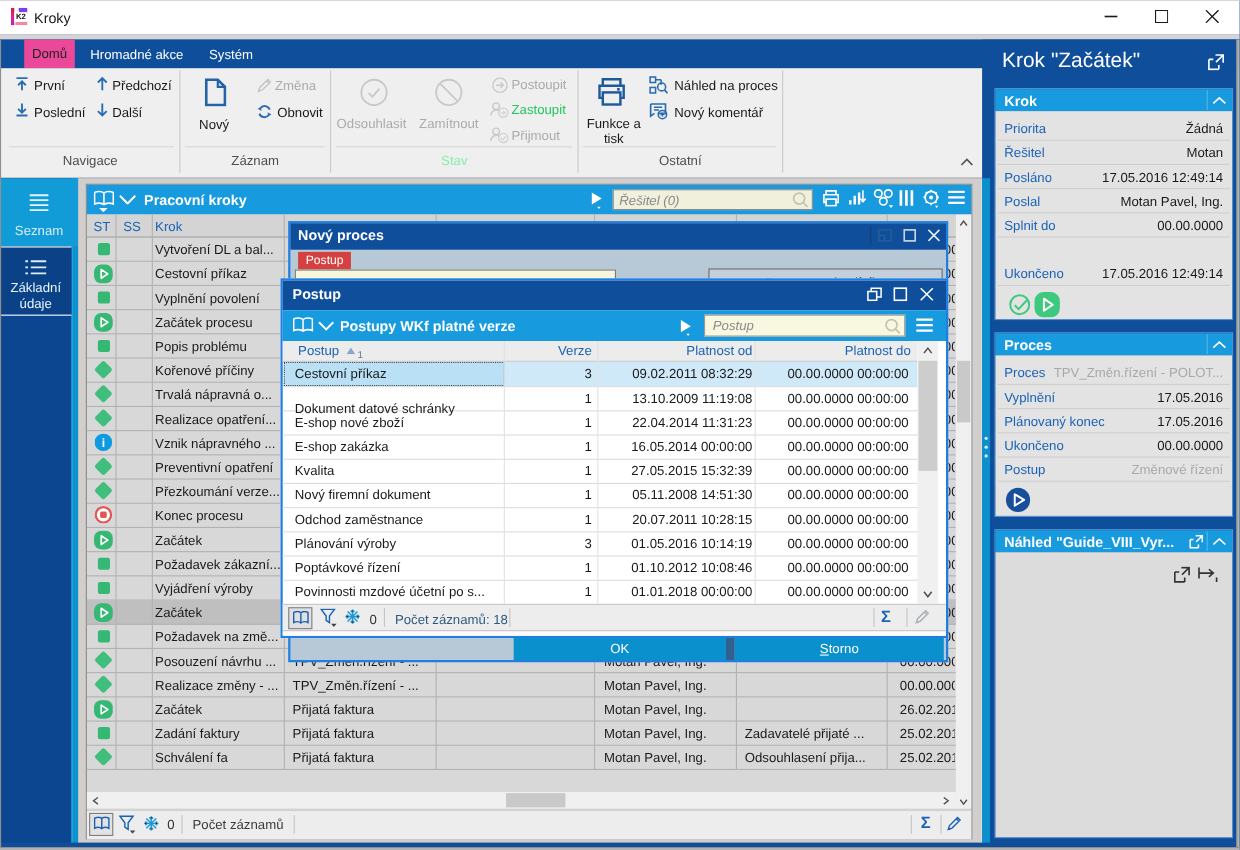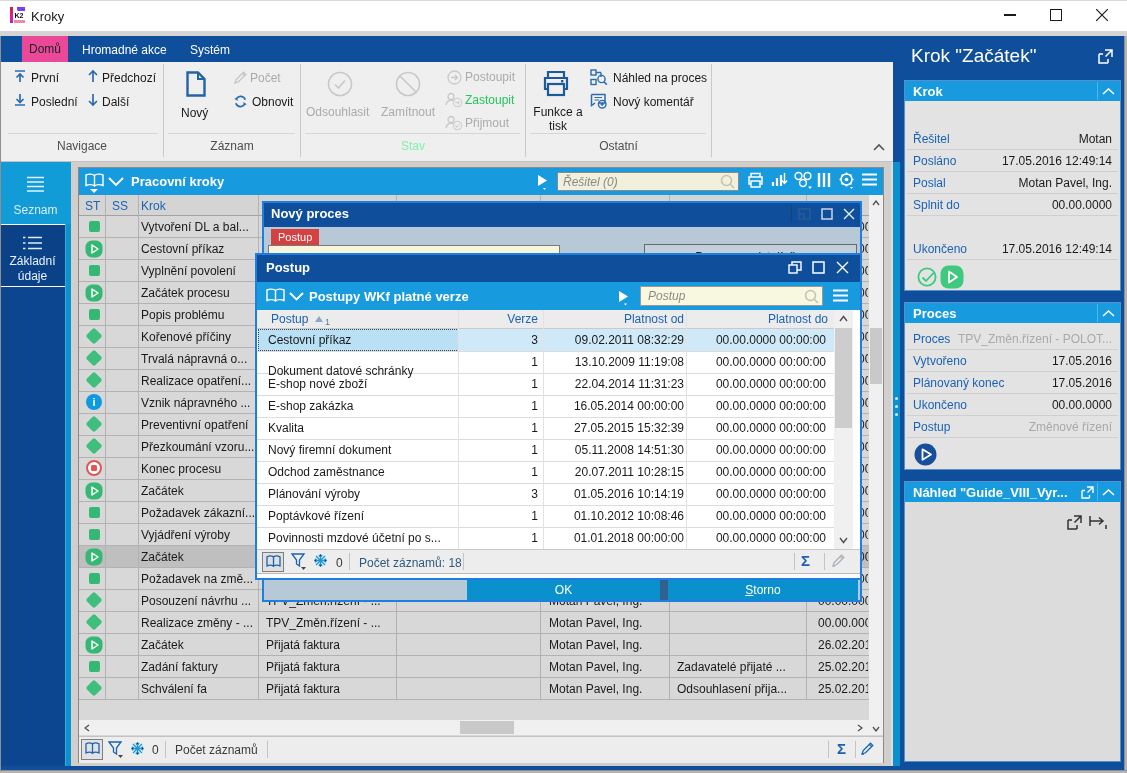--- a/index.html
+++ b/index.html
@@ -76,21 +76,21 @@
 <div class="a" style="left:102px;top:95px">Další</div>
 
 <svg class="a" style="left:186px;top:71px" width="20" height="26">
     <path d="M1.5 1.5 H12 L18.5 8 V24.5 H1.5 Z" fill="none" stroke="#2463a5" stroke-width="2.4"></path>
     <path d="M12 1.5 V8 H18.5" fill="none" stroke="#2463a5" stroke-width="2"></path>
   </svg>
 <div class="a" style="left:181px;top:106px">Nový</div>
 <svg class="a" style="left:233px;top:70px" width="15" height="15">
     <path d="M2 13 L3.2 9.5 L10.5 2.2 L12.8 4.5 L5.5 11.8 Z M9.3 3.4 L11.6 5.7" fill="none" stroke="#c4c4c4" stroke-width="1.3"></path>
   </svg>
-<div class="a" style="left:250px;top:71px;color:#aaa">Počet</div>
+<div class="a" style="left:250px;top:71px;color:#aaa">Změna</div>
 <svg class="a" style="left:233px;top:94px" width="15" height="15">
     <path d="M2.8 9.3 A4.9 4.9 0 0 0 11.5 10.4 M12.2 5.7 A4.9 4.9 0 0 0 3.5 4.6" fill="none" stroke="#2a6cb0" stroke-width="1.7"></path>
     <path d="M1.2 4.8 L4.1 3.6 L4.8 6.9 Z M13.8 10.2 L10.9 11.4 L10.2 8.1 Z" fill="#2a6cb0"></path>
   </svg>
 <div class="a" style="left:252px;top:95px">Obnovit</div>
 
 <svg class="a" style="left:327px;top:71px" width="26" height="26">
     <circle cx="13" cy="13" r="11.5" fill="none" stroke="#c8c8c8" stroke-width="1.6"></circle>
     <path d="M8 13.5 L11.5 17 L18 9.5" fill="none" stroke="#c8c8c8" stroke-width="1.6"></path>
   </svg>
@@ -158,20 +158,24 @@
   </svg>
 
 <div class="a" style="left:904px;top:80px;width:217px;height:211px;border:1px solid #5590cc;box-sizing:border-box">
  <div class="a" style="left:0;top:0;width:215px;height:20px;background:#189ade"></div>
  <div class="a wt bold" style="left:8px;top:3px;font-size:13px">Krok</div>
  <div class="a" style="left:192px;top:1px;width:1px;height:18px;background:#4fb6e8"></div>
  <svg class="a" style="left:197px;top:7px" width="13" height="7">
       <path d="M1 6 L6.5 1 L12 6" fill="none" stroke="#fff" stroke-width="1.5"></path>
     </svg>
  <div class="a" style="left:0;top:20px;width:215px;height:189px;background:#e3e3e3"></div>
+ <div class="a" style="left:2px;top:25px;width:211px;height:22px;line-height:22px;border-bottom:1px solid #cfcfcf;box-sizing:border-box">
+      <span class="a ell" style="left:6px;color:#1b62b5">Priorita</span>
+      <span class="a ell" style="right:6px;text-align:right;color:#1a1a1a;max-width:160px">Žádná</span>
+    </div>
  <div class="a" style="left:2px;top:47px;width:211px;height:22px;line-height:22px;border-bottom:1px solid #cfcfcf;box-sizing:border-box">
       <span class="a ell" style="left:6px;color:#1b62b5">Řešitel</span>
       <span class="a ell" style="right:6px;text-align:right;color:#1a1a1a;max-width:160px">Motan</span>
     </div>
  <div class="a" style="left:2px;top:69px;width:211px;height:22px;line-height:22px;border-bottom:1px solid #cfcfcf;box-sizing:border-box">
       <span class="a ell" style="left:6px;color:#1b62b5">Posláno</span>
       <span class="a ell" style="right:6px;text-align:right;color:#1a1a1a;max-width:160px">17.05.2016 12:49:14</span>
     </div>
  <div class="a" style="left:2px;top:91px;width:211px;height:22px;line-height:22px;border-bottom:1px solid #cfcfcf;box-sizing:border-box">
       <span class="a ell" style="left:6px;color:#1b62b5">Poslal</span>
@@ -201,21 +205,21 @@
  <div class="a" style="left:192px;top:1px;width:1px;height:18px;background:#4fb6e8"></div>
  <svg class="a" style="left:197px;top:7px" width="13" height="7">
       <path d="M1 6 L6.5 1 L12 6" fill="none" stroke="#fff" stroke-width="1.5"></path>
     </svg>
  <div class="a" style="left:0;top:20px;width:215px;height:146px;background:#e3e3e3"></div>
  <div class="a" style="left:2px;top:25px;width:211px;height:22px;line-height:22px;border-bottom:1px solid #cfcfcf;box-sizing:border-box">
       <span class="a ell" style="left:6px;color:#1b62b5">Proces</span>
       <span class="a ell" style="right:6px;text-align:left;color:#a9a9a9;max-width:158px">TPV_Změn.řízení - POLOT...</span>
     </div>
  <div class="a" style="left:2px;top:47px;width:211px;height:22px;line-height:22px;border-bottom:1px solid #cfcfcf;box-sizing:border-box">
-      <span class="a ell" style="left:6px;color:#1b62b5">Vytvořeno</span>
+      <span class="a ell" style="left:6px;color:#1b62b5">Vyplnění</span>
       <span class="a ell" style="right:6px;text-align:right;color:#1a1a1a;max-width:160px">17.05.2016</span>
     </div>
  <div class="a" style="left:2px;top:69px;width:211px;height:22px;line-height:22px;border-bottom:1px solid #cfcfcf;box-sizing:border-box">
       <span class="a ell" style="left:6px;color:#1b62b5">Plánovaný konec</span>
       <span class="a ell" style="right:6px;text-align:right;color:#1a1a1a;max-width:160px">17.05.2016</span>
     </div>
  <div class="a" style="left:2px;top:91px;width:211px;height:22px;line-height:22px;border-bottom:1px solid #cfcfcf;box-sizing:border-box">
       <span class="a ell" style="left:6px;color:#1b62b5">Ukončeno</span>
       <span class="a ell" style="right:6px;text-align:right;color:#1a1a1a;max-width:160px">00.00.0000</span>
     </div>
@@ -353,21 +357,21 @@
 <svg class="a" style="left:86px;top:394px" width="16" height="16">
     <circle cx="8" cy="8" r="8" fill="#0d9ae0"></circle>
     <text x="8" y="12" font-size="11" font-family="Liberation Sans" font-weight="bold" fill="#fff" text-anchor="middle">i</text>
   </svg>
 <div class="a ell" style="left:141px;top:396px;width:114px">Vznik nápravného ...</div>
 <div class="a" style="left:79px;top:414px;width:790px;height:22px;background:transparent;border-bottom:1px solid #b2b2b2;box-sizing:border-box"></div>
 <div class="a" style="left:88px;top:418px;width:12px;height:12px;background:#3fbe7c;transform:rotate(45deg);border-radius:2px"></div>
 <div class="a ell" style="left:141px;top:418px;width:114px">Preventivní opatření</div>
 <div class="a" style="left:79px;top:436px;width:790px;height:22px;background:transparent;border-bottom:1px solid #b2b2b2;box-sizing:border-box"></div>
 <div class="a" style="left:88px;top:440px;width:12px;height:12px;background:#3fbe7c;transform:rotate(45deg);border-radius:2px"></div>
-<div class="a ell" style="left:141px;top:440px;width:114px">Přezkoumání vzoru...</div>
+<div class="a ell" style="left:141px;top:440px;width:114px">Přezkoumání verze...</div>
 <div class="a" style="left:79px;top:458px;width:790px;height:22px;background:transparent;border-bottom:1px solid #b2b2b2;box-sizing:border-box"></div>
 <svg class="a" style="left:86px;top:460px" width="16" height="16">
     <circle cx="8" cy="8" r="7" fill="#fff" stroke="#e25555" stroke-width="2"></circle>
     <rect x="5" y="5" width="6" height="6" rx="1.5" fill="#e25555"></rect>
   </svg>
 <div class="a ell" style="left:141px;top:462px;width:114px">Konec procesu</div>
 <div class="a" style="left:79px;top:480px;width:790px;height:22px;background:transparent;border-bottom:1px solid #b2b2b2;box-sizing:border-box"></div>
 <svg class="a" style="left:85px;top:482px" width="18" height="18">
     <rect x="0.5" y="0.5" width="17" height="17" rx="6.5" fill="#35b873"></rect>
     <path d="M7 5 L13 9 L7 13 Z" fill="none" stroke="#fff" stroke-width="1.5" stroke-linejoin="round"></path>

